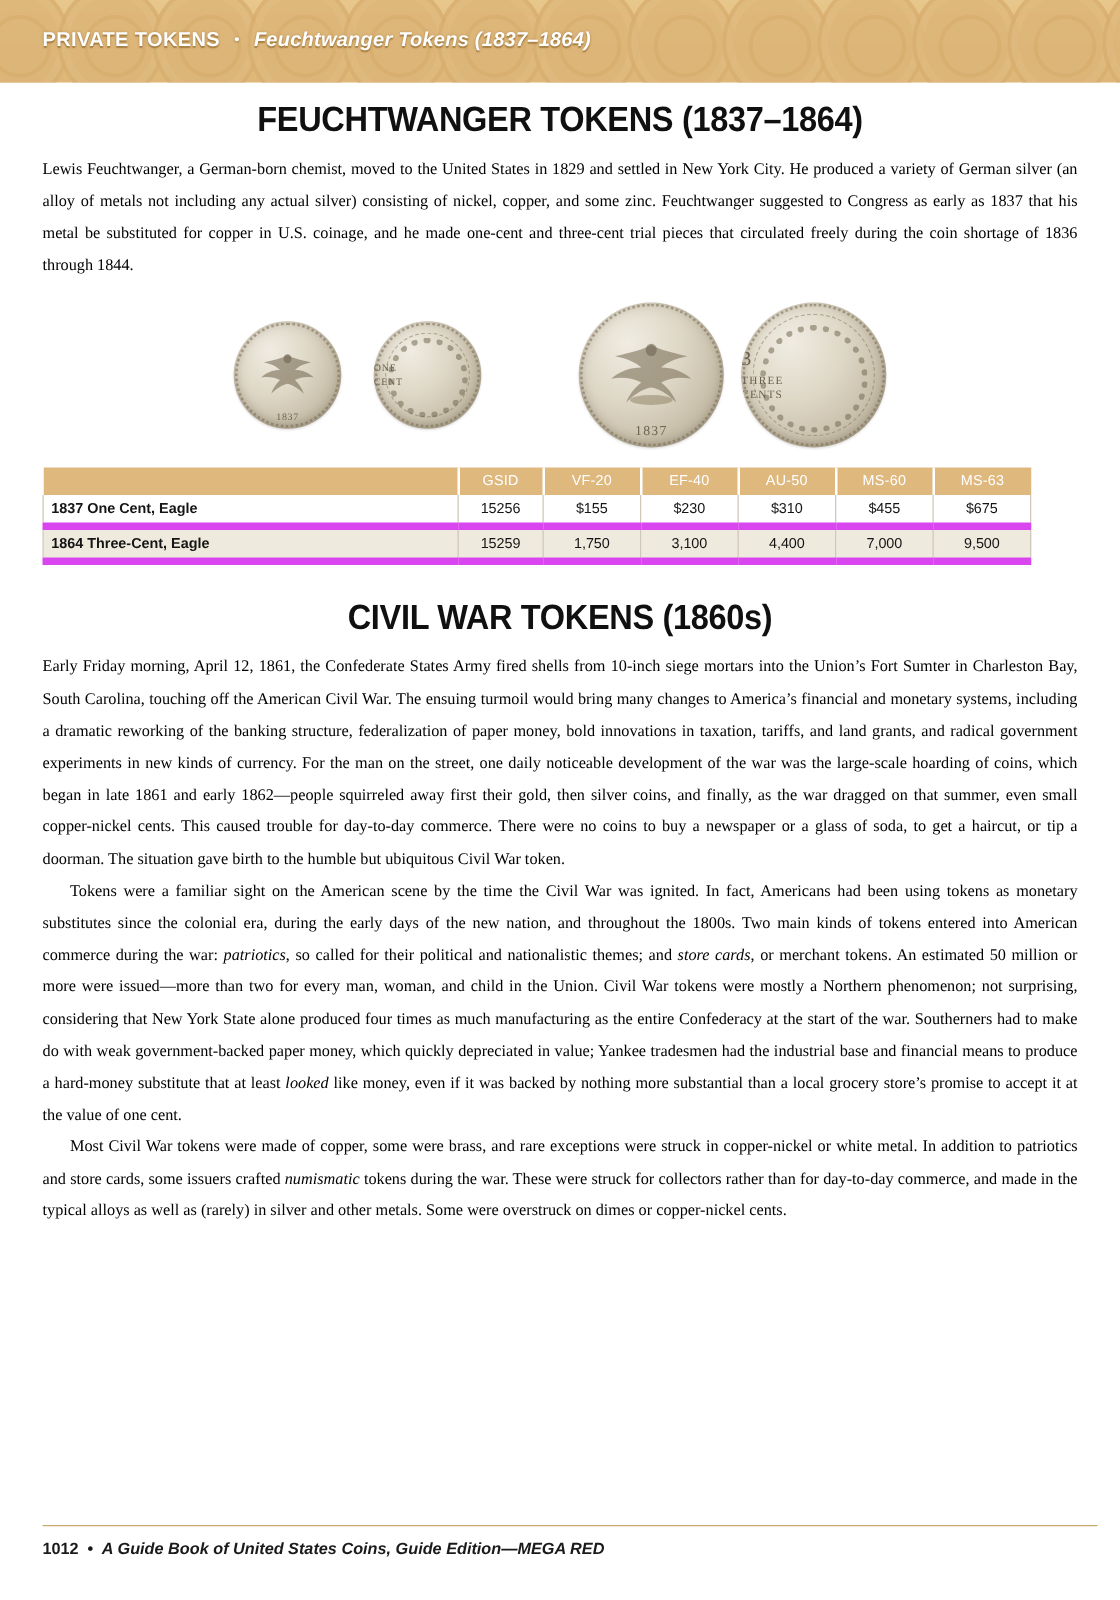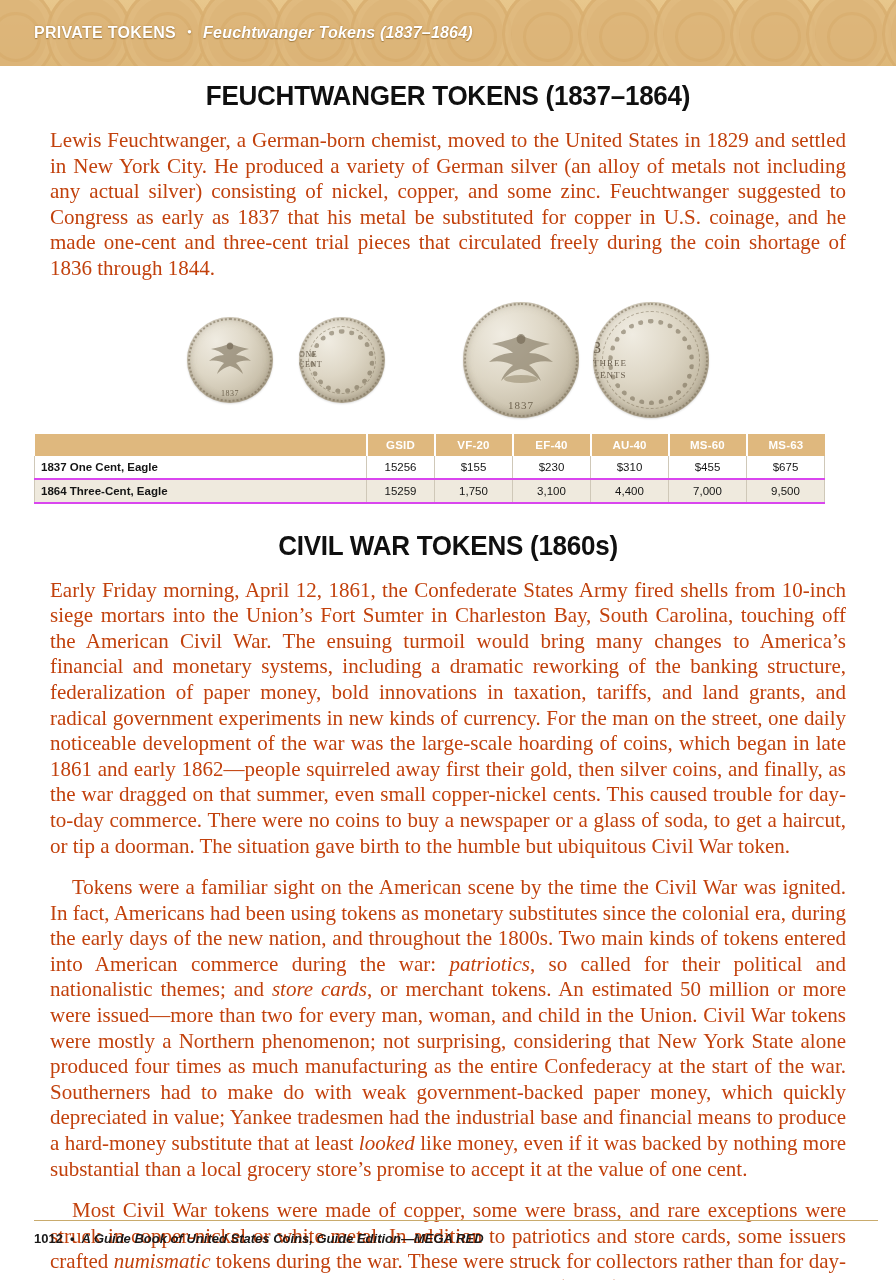--- a/index.html
+++ b/index.html
@@ -92,25 +92,25 @@
     letter-spacing: -.3px;
     color: #101010;
     transform: scaleX(.93);
   }
   h1.section-title.second {
     margin: 26px 0 10px 0;
   }
 
   p.body {
     font-family: "Liberation Serif", serif;
-    font-size: 21px;
+    font-size: 13px;
     line-height: 25.6px;
     text-align: justify;
-    margin: 16px;
-    color: #c2410c;
+    margin: 0;
+    color: #000000;
     hyphens: auto;
   }
   p.body.indent { text-indent: 22px; }
 
   
   .coin-figure {
     display: flex;
     align-items: center;
     justify-content: center;
     gap: 0;
@@ -193,38 +193,38 @@
     width: 790px;
     border-collapse: collapse;
     font-family: "Liberation Sans", sans-serif;
     font-size: 11.5px;
     margin: 2px 0 0 0;
     table-layout: fixed;
   }
   table.price-table th {
     background: #dfb87e;
     color: #ffffff;
-    font-weight: bold;
+    font-weight: normal;
     font-size: 11.5px;
     text-align: center;
     padding: 5px 0 5px 0;
     border-right: 2px solid #ffffff;
     height: 22px;
     letter-spacing: .2px;
   }
   table.price-table th.name-col {
     background: #dfb87e;
     border-right: 2px solid #ffffff;
   }
   table.price-table th:last-child { border-right: none; }
   table.price-table td {
     padding: 5px 0;
     height: 22px;
     border-right: 1px solid #cfc8b8;
-    border-bottom: 2px solid #d946ef;
+    border-bottom: 6px solid #d946ef;
     text-align: center;
     color: #151515;
     font-size: 11.5px;
   }
   table.price-table td.name {
     text-align: left;
     padding-left: 6px;
     border-left: 1px solid #cfc8b8;
     font-weight: bold;
   }
@@ -349,21 +349,21 @@
         <col style="width:78px">
         <col style="width:78px">
         <col style="width:78px">
     </colgroup>
     <thead>
       <tr>
         <th class="name-col"></th>
         <th>GSID</th>
         <th>VF-20</th>
         <th>EF-40</th>
-        <th>AU-40</th>
+        <th>AU-50</th>
         <th>MS-60</th>
         <th>MS-63</th>
       </tr>
     </thead>
     <tbody id="price-body">
         <tr class="odd">
           <td class="name">1837 One Cent, Eagle</td>
           <td>15256</td>
           <td>$155</td>
           <td>$230</td>

